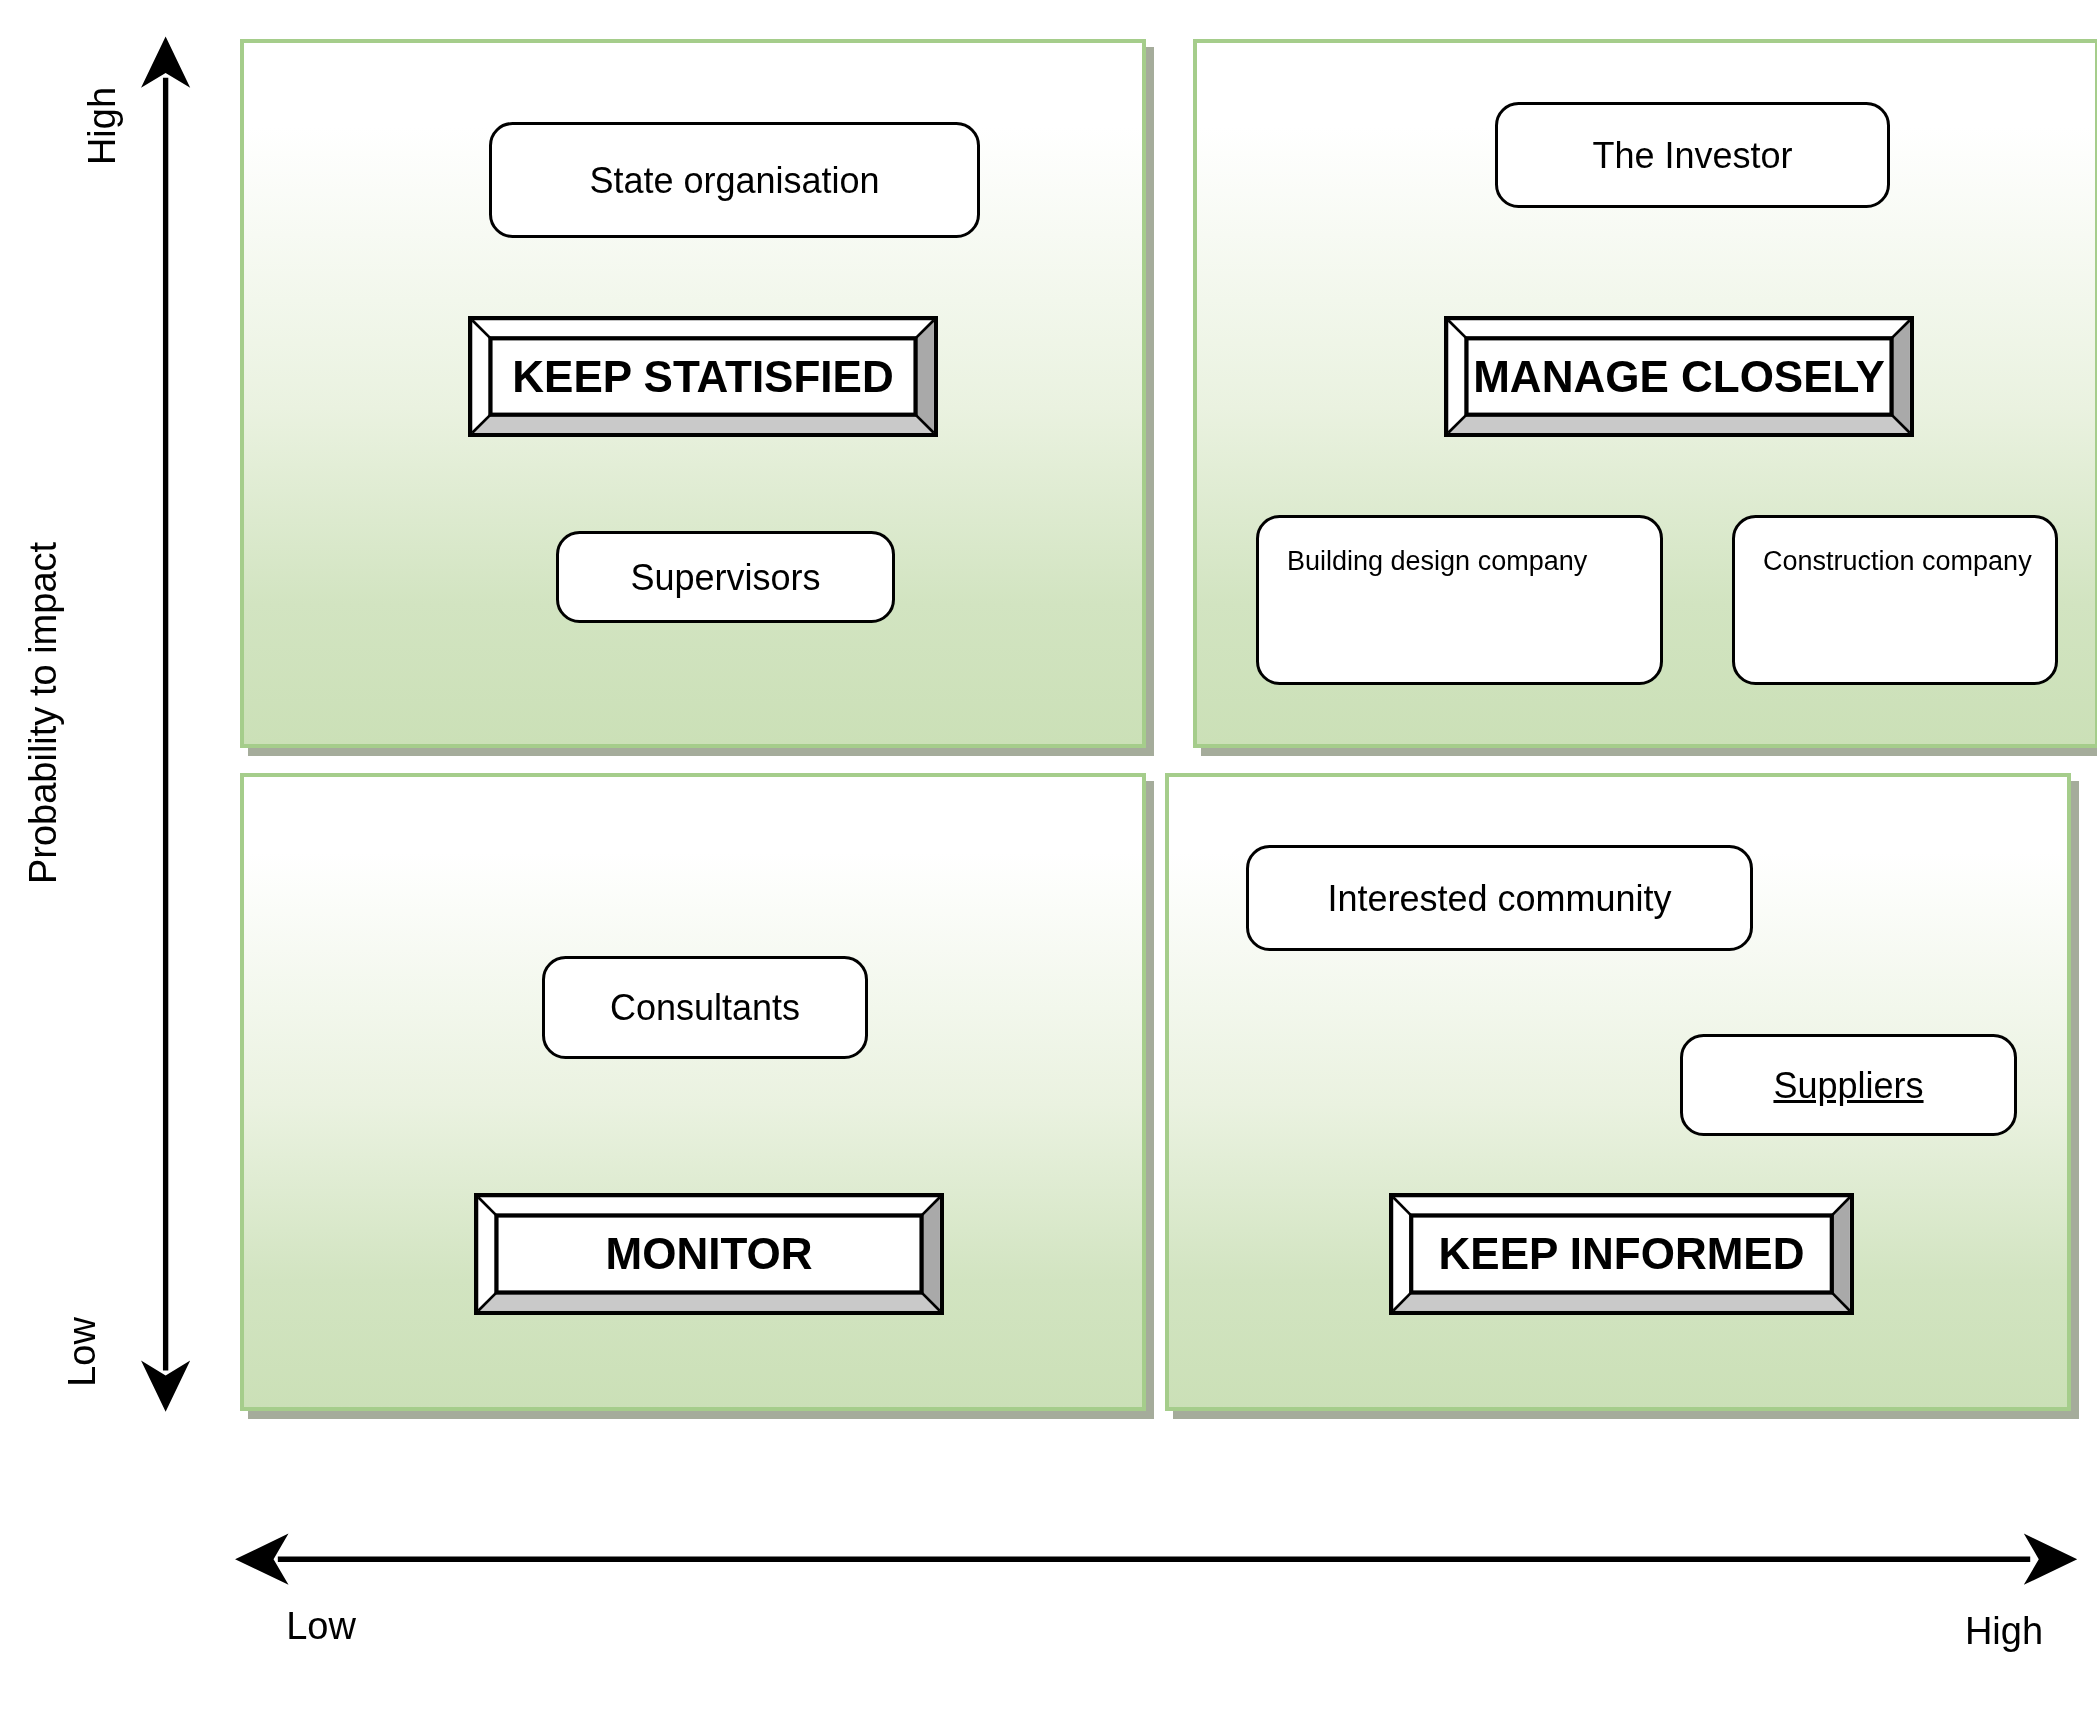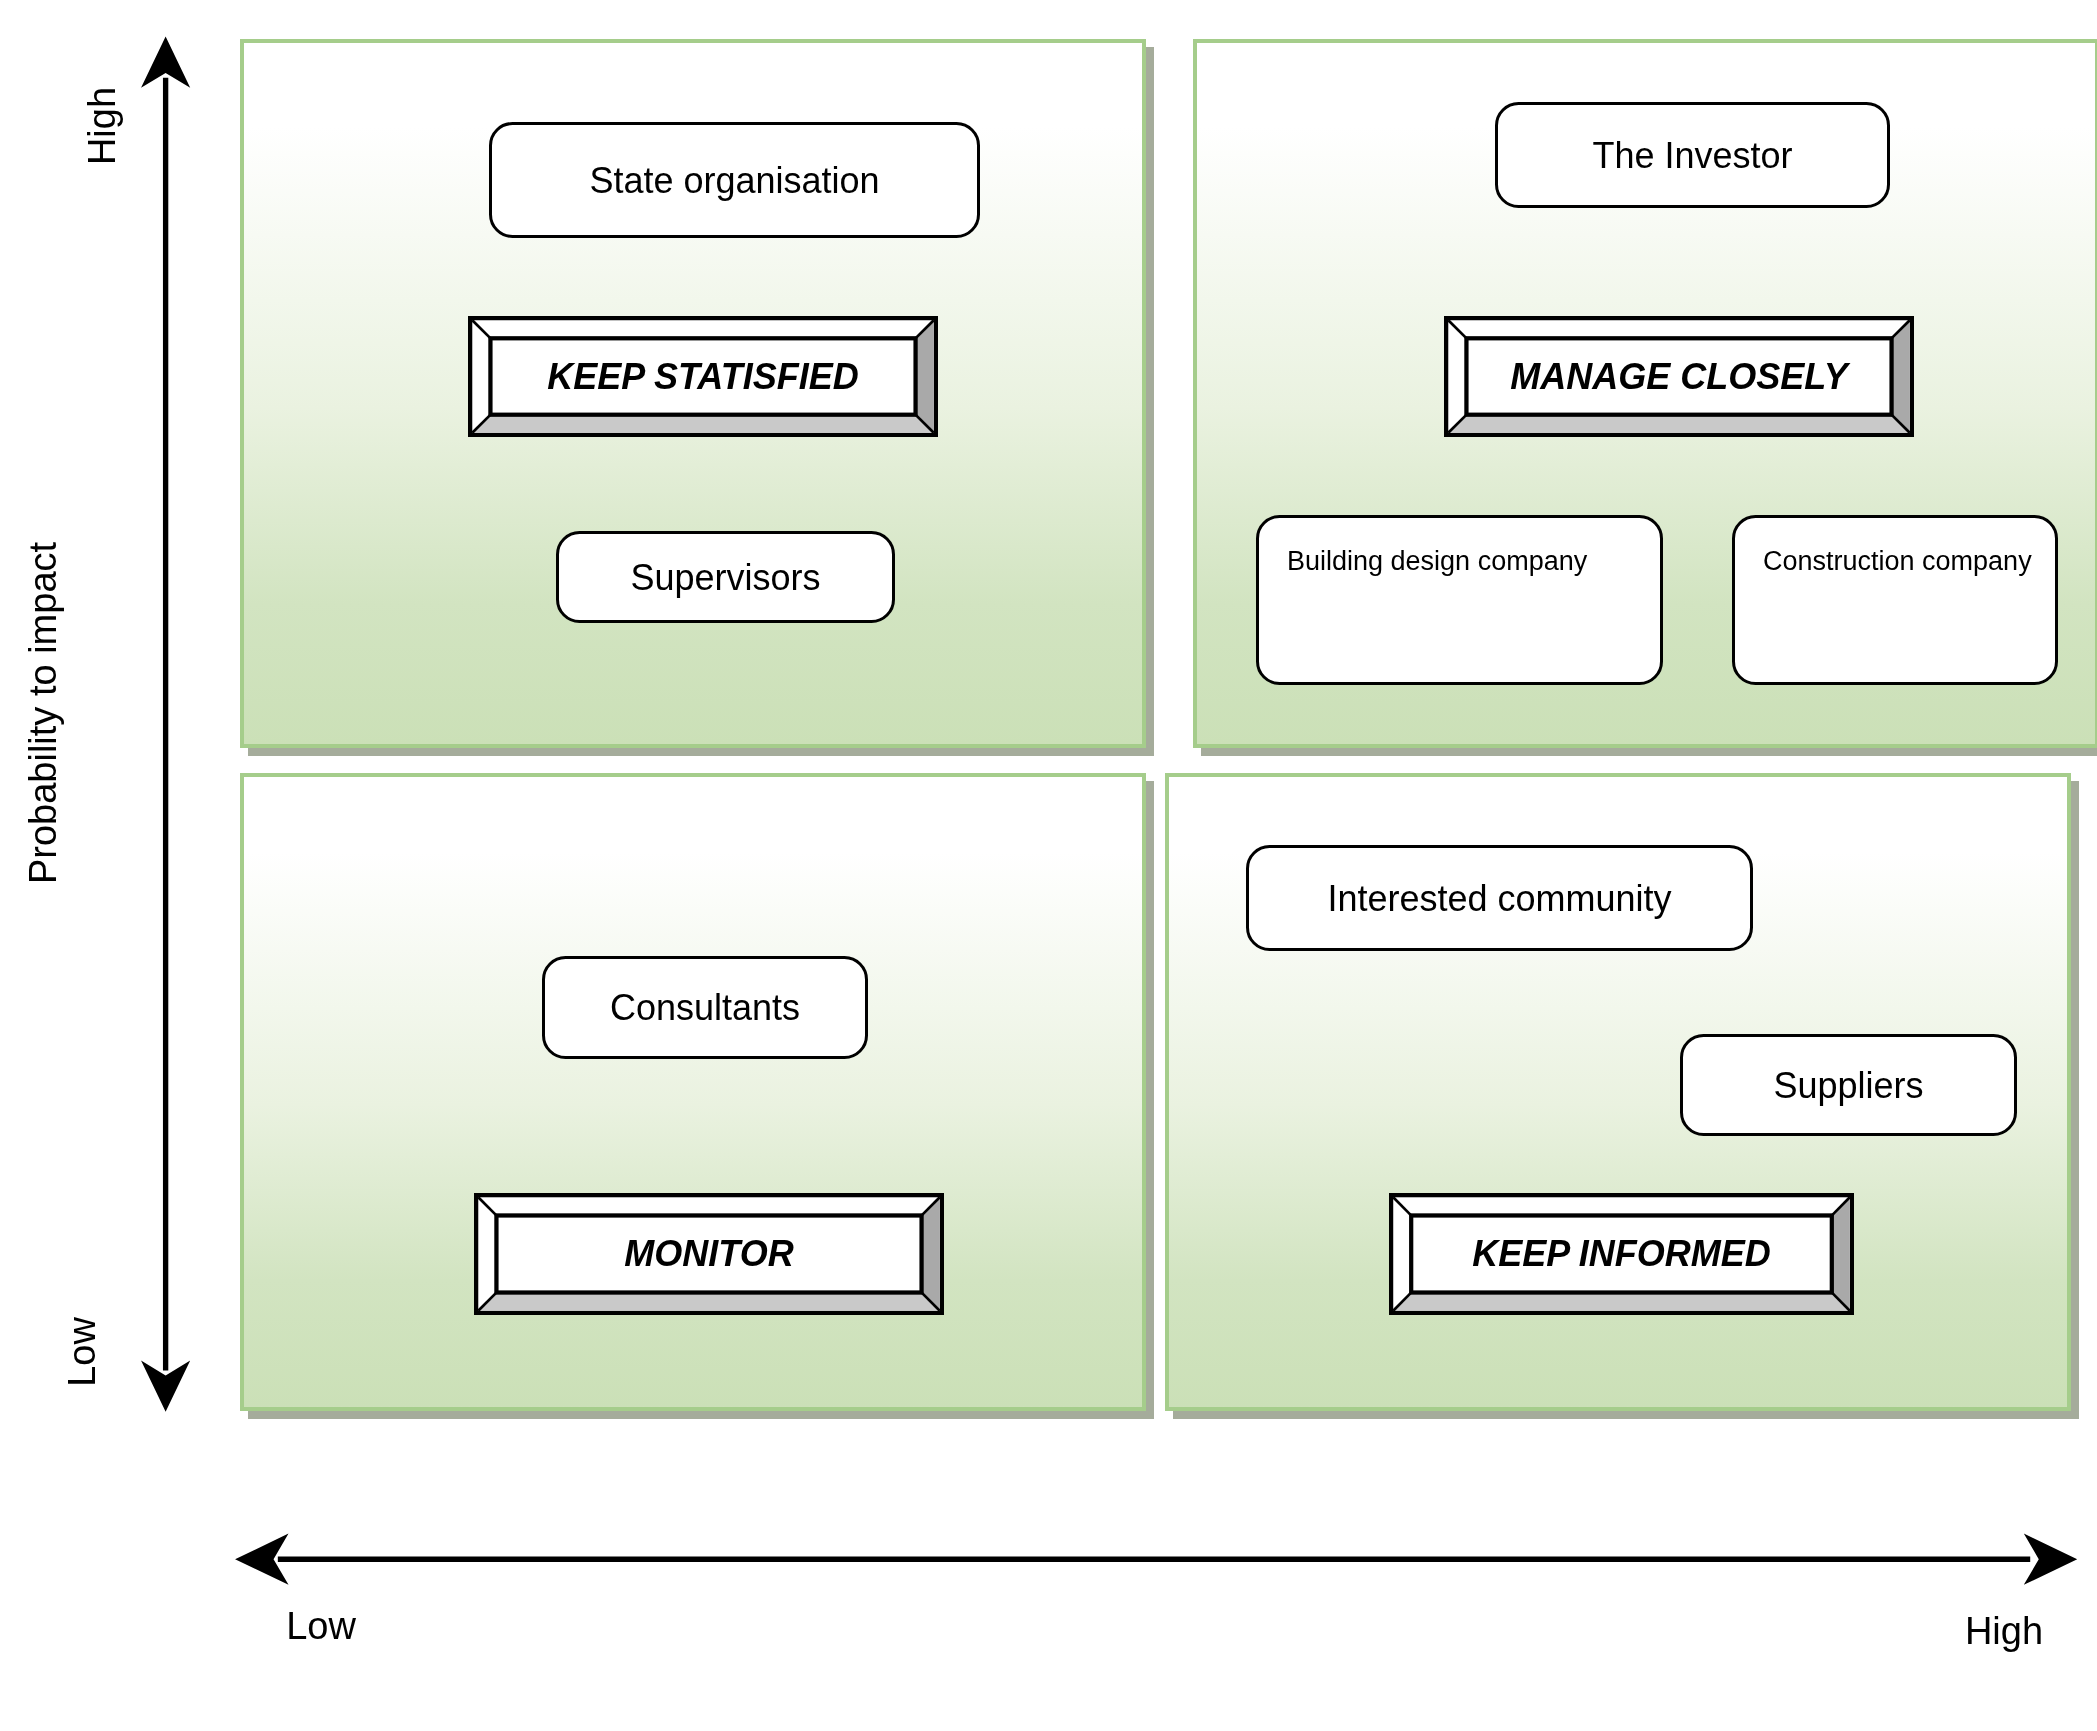--- a/index.html
+++ b/index.html
@@ -36,21 +36,21 @@
     justify-content:flex-start;align-items:flex-start;
     text-align:left;
     padding:22.4px 16px 0 28px;
     font-size:27px;line-height:1.6;
   }
   .bevel{position:absolute;}
   .bevel svg{position:absolute;left:0;top:0;width:100%;height:100%;display:block;}
   .bevel .label{
     position:absolute;left:0;top:0;right:0;bottom:0;
     display:flex;align-items:center;justify-content:center;
-    font-weight:bold;font-size:36px;letter-spacing:0;font-style:italic;
+    font-weight:bold;font-size:44px;letter-spacing:0;
   }
   .axis-label{position:absolute;white-space:nowrap;font-size:38px;}
   .rot{transform:translate(-50%,-50%) rotate(-90deg);}
   .hor{transform:translate(-50%,-50%);}
 </style>
 </head>
 <body>
 
 <div class="canvas">
 
@@ -134,21 +134,21 @@
         <rect x="42" y="42" width="796" height="144" fill="#ffffff" stroke="#000" stroke-width="8"></rect>
       </svg>
       <span class="label">MONITOR</span>
     </div>
   </div>
 
   <div class="quad" id="quad-br">
     <div class="node" style="left:77px;top:68px;width:507px;height:106px;">
       <span>Interested community</span>
     </div>
-    <div class="node" style="left:511px;top:257px;width:337px;height:102px;">
+    <div class="node" style="left:511px;top:257px;width:337px;height:102px;text-decoration:underline;">
       <span>Suppliers</span>
     </div>
     <div class="bevel" style="left:220px;top:416px;width:465px;height:122px;">
       <svg viewBox="0 0 880 228" preserveAspectRatio="none">
         <rect x="4" y="4" width="872" height="220" fill="#ffffff" stroke="#000" stroke-width="8"></rect>
         <polygon points="872,8 872,220 834,182 834,46" fill="#a9a9a9"></polygon>
         <polygon points="8,220 46,182 834,182 872,220" fill="#c9c9c9"></polygon>
         <line x1="8" y1="8" x2="46" y2="46" stroke="#000" stroke-width="5"></line>
         <line x1="872" y1="8" x2="834" y2="46" stroke="#000" stroke-width="5"></line>
         <line x1="8" y1="220" x2="46" y2="182" stroke="#000" stroke-width="5"></line>

